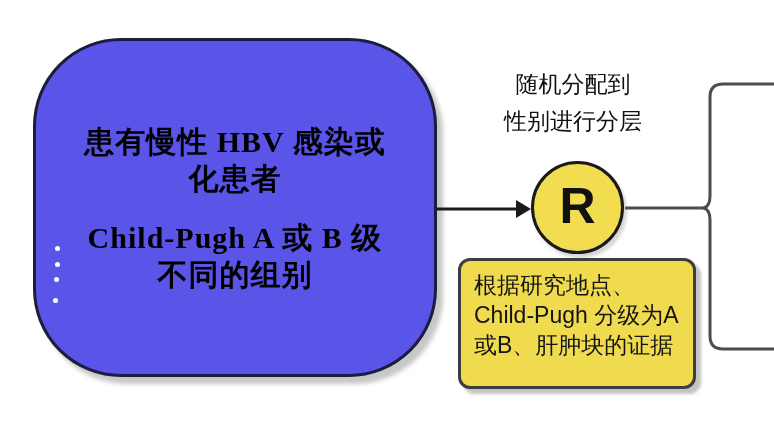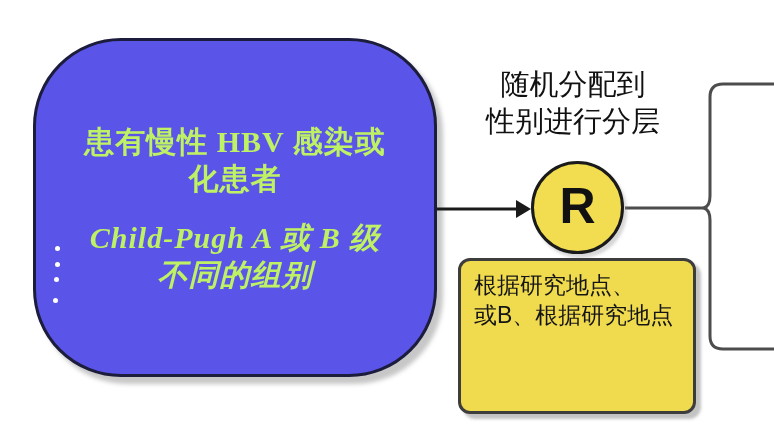--- a/index.html
+++ b/index.html
@@ -18,46 +18,46 @@
     width:404px;height:339px;
     box-sizing:border-box;
     background:#5a55e8;
     border:3px solid #1c1c3c;
     border-radius:88px;
     box-shadow:6px 7px 4px rgba(130,130,130,0.45);
     display:flex;flex-direction:column;justify-content:center;align-items:center;
     text-align:center;
   }
   .blue-node .para{
-    color:#bef264;
+    color:#000000;
     font-family:"Liberation Serif", serif;
     font-weight:bold;
     font-size:30px;
     line-height:37px;
     letter-spacing:1px;
     margin:0;
   }
-  .blue-node .para + .para{margin-top:22px;font-style:italic;}
+  .blue-node .para + .para{margin-top:22px;}
   .bullet-dot{
     position:absolute;
     width:5px;height:5px;
     background:#ffffff;
     border-radius:50%;
   }
 
   
   svg.connectors{position:absolute;left:0;top:0;width:774px;height:436px;}
 
   
   .rand-label{
     position:absolute;
     left:468px;top:66px;width:210px;
     text-align:center;
     color:#111111;
-    font-size:29px;
+    font-size:23px;
     line-height:37px;
     font-weight:500;
   }
 
   
   .r-circle{
     position:absolute;
     left:531px;top:161px;
     width:93px;height:93px;
     box-sizing:border-box;
@@ -72,21 +72,21 @@
     font-size:50px;
     color:#111111;
     line-height:1;
     transform:translateY(-2px);
   }
 
   
   .strat-note{
     position:absolute;
     left:458px;top:258px;
-    width:238px;height:156px;
+    width:238px;height:131px;
     box-sizing:border-box;
     background:#f0db4e;
     border:3px solid #3d3d3d;
     border-radius:12px;
     box-shadow:5px 5px 3px rgba(145,145,145,0.55);
     padding:9px 0 0 13px;
   }
   .strat-note .line{
     color:#141414;
     font-size:23px;
@@ -131,16 +131,17 @@
     <div>随机分配到</div>
     <div>性别进行分层</div>
   </div>
 
   <div class="r-circle">
     <span class="r-letter">R</span>
   </div>
 
   <div class="strat-note">
     <div class="line">根据研究地点、</div>
-    <div class="line">或B、根据研究地点</div>
+    <div class="line">Child-Pugh 分级为A</div>
+    <div class="line">或B、肝肿块的证据</div>
   </div>
 
 </div>
 
 </body></html>

